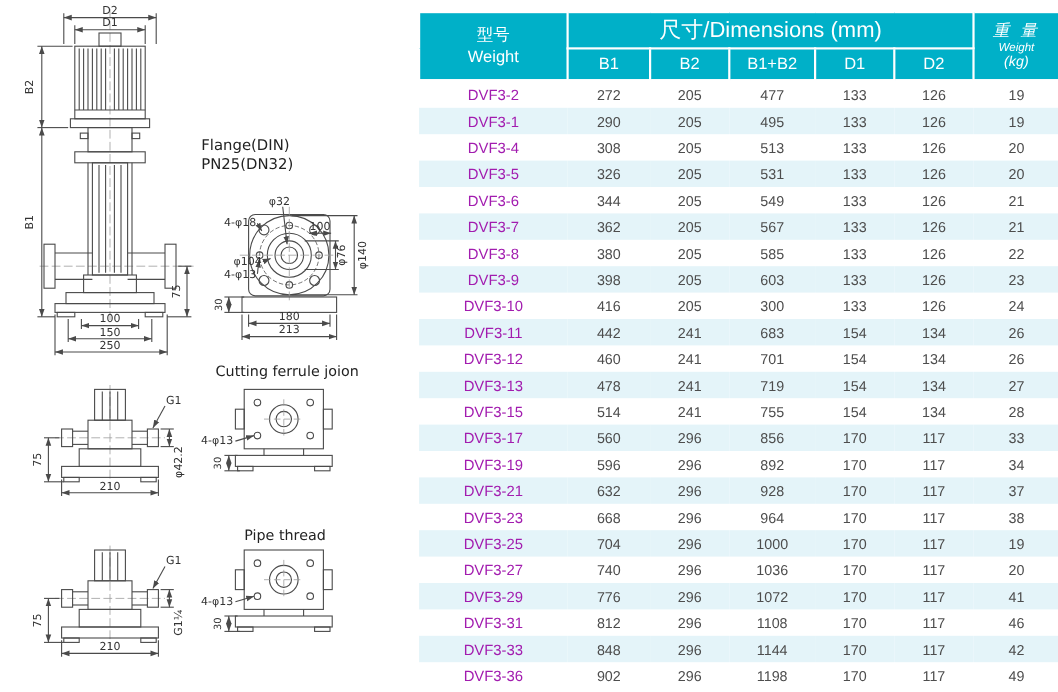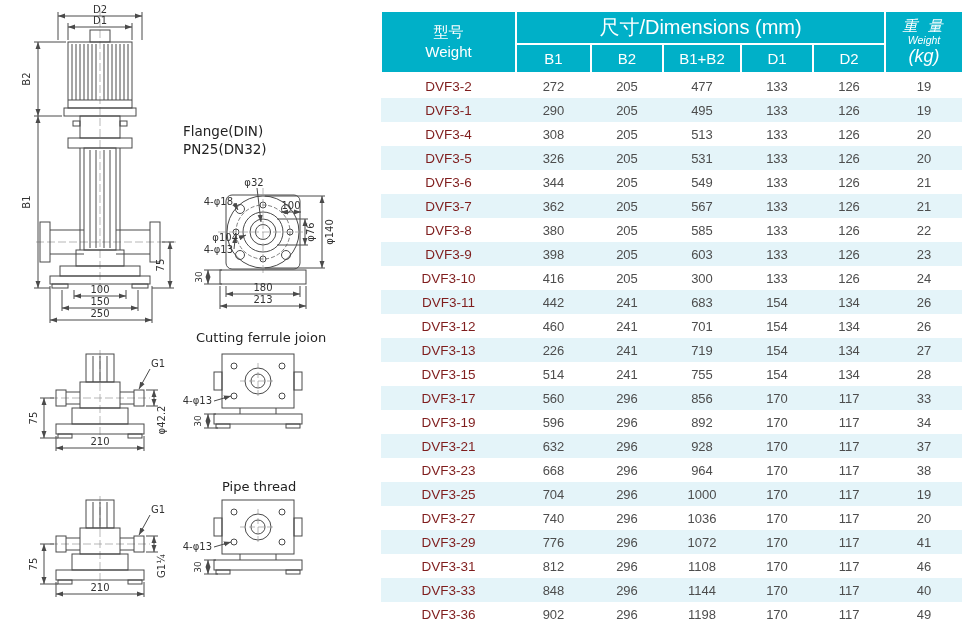--- a/index.html
+++ b/index.html
@@ -14,23 +14,23 @@
   thead th{
     background:var(--header-bg);color:#fff;font-weight:400;border:2px solid #fff;
     padding:0;vertical-align:middle;text-align:center;
   }
   th.model-h{font-size:15px;line-height:1.35;}
   th.dims-h{font-size:20px;height:31px;}
   th.col-h{font-size:15px;height:27px;}
   th.weight-h{line-height:1.15;font-style:italic;}
   .weight-cn{font-size:15px;letter-spacing:3px;}
   .weight-en{font-size:10.5px;}
-  .weight-kg{font-size:18px;}
+  .weight-kg{font-size:13px;}
   tbody td{height:24px;text-align:center;font-size:13px;color:var(--txt);padding:0;border:none;}
-  tbody td:first-child{font-size:13.5px;color:#7f1d1d;}
+  tbody td:first-child{font-size:13.5px;color:#a21caf;}
   tbody tr.alt{background:var(--row-alt);}
   svg text{font-family:"DejaVu Sans","Liberation Sans",sans-serif;}
 </style>
 </head>
 <body>
 
 <div class="drawings-panel">
 <svg width="380" height="629" viewBox="0 0 380 629" xmlns="http://www.w3.org/2000/svg">
   <defs>
     <marker id="arr" viewBox="0 0 10 10" refX="9" refY="5" markerWidth="8" markerHeight="8" orient="auto-start-reverse">
@@ -426,21 +426,21 @@
           <td>DVF3-12</td>
           <td>460</td>
           <td>241</td>
           <td>701</td>
           <td>154</td>
           <td>134</td>
           <td>26</td>
         </tr>
         <tr class="alt">
           <td>DVF3-13</td>
-          <td>226</td>
+          <td>478</td>
           <td>241</td>
           <td>719</td>
           <td>154</td>
           <td>134</td>
           <td>27</td>
         </tr>
         <tr>
           <td>DVF3-15</td>
           <td>514</td>
           <td>241</td>
@@ -521,21 +521,21 @@
           <td>117</td>
           <td>46</td>
         </tr>
         <tr class="alt">
           <td>DVF3-33</td>
           <td>848</td>
           <td>296</td>
           <td>1144</td>
           <td>170</td>
           <td>117</td>
-          <td>40</td>
+          <td>42</td>
         </tr>
         <tr>
           <td>DVF3-36</td>
           <td>902</td>
           <td>296</td>
           <td>1198</td>
           <td>170</td>
           <td>117</td>
           <td>49</td>
         </tr>

